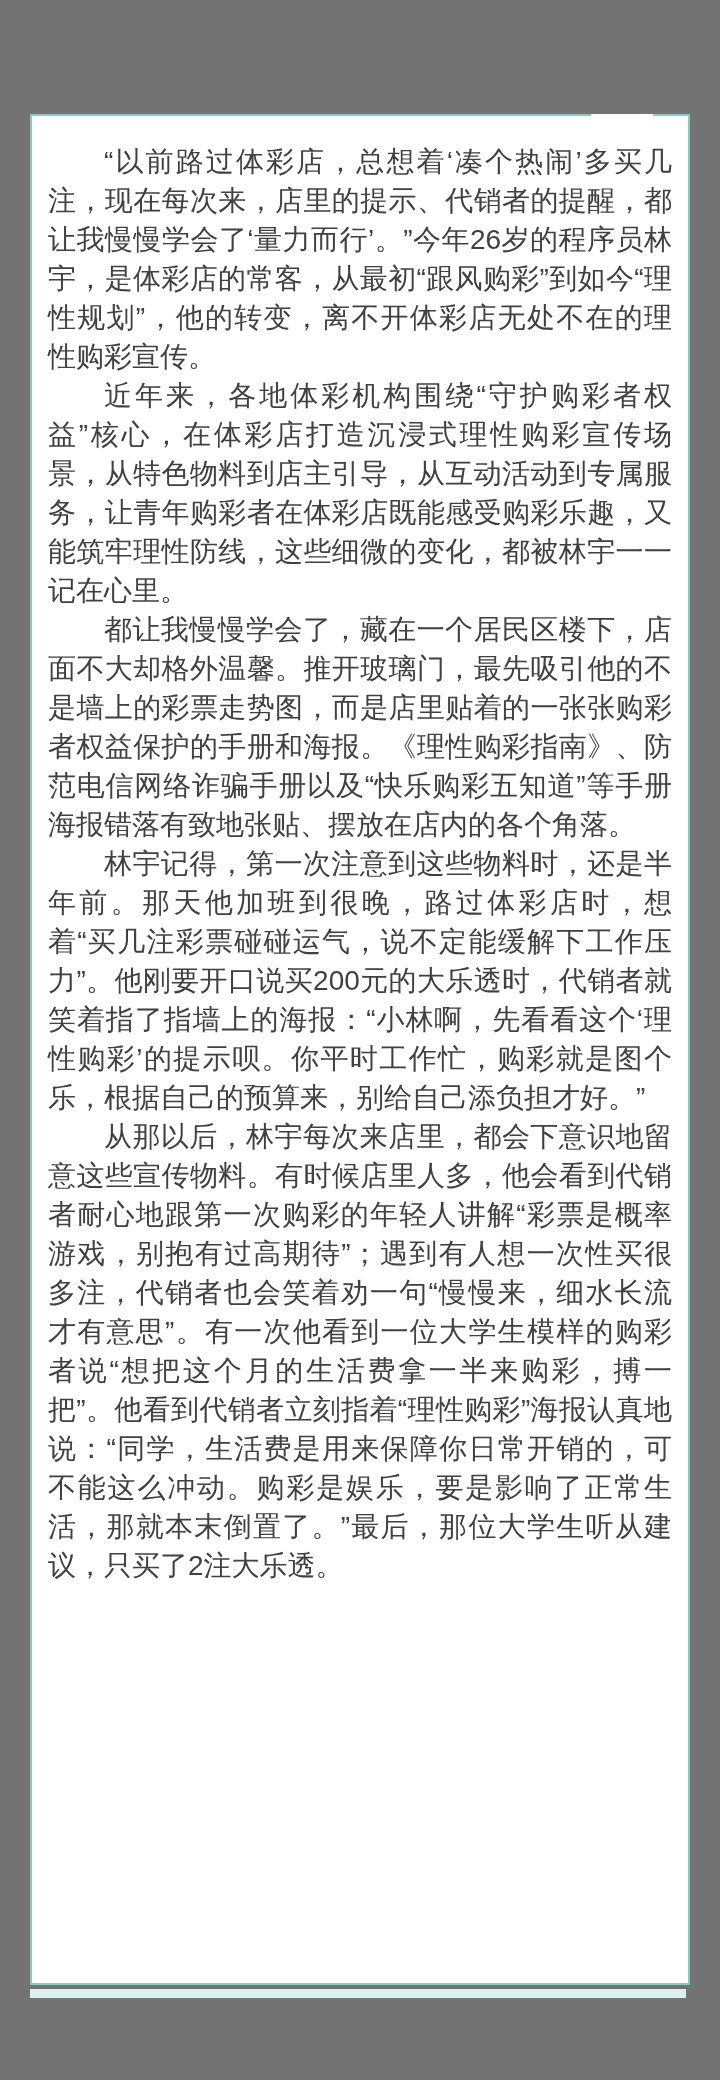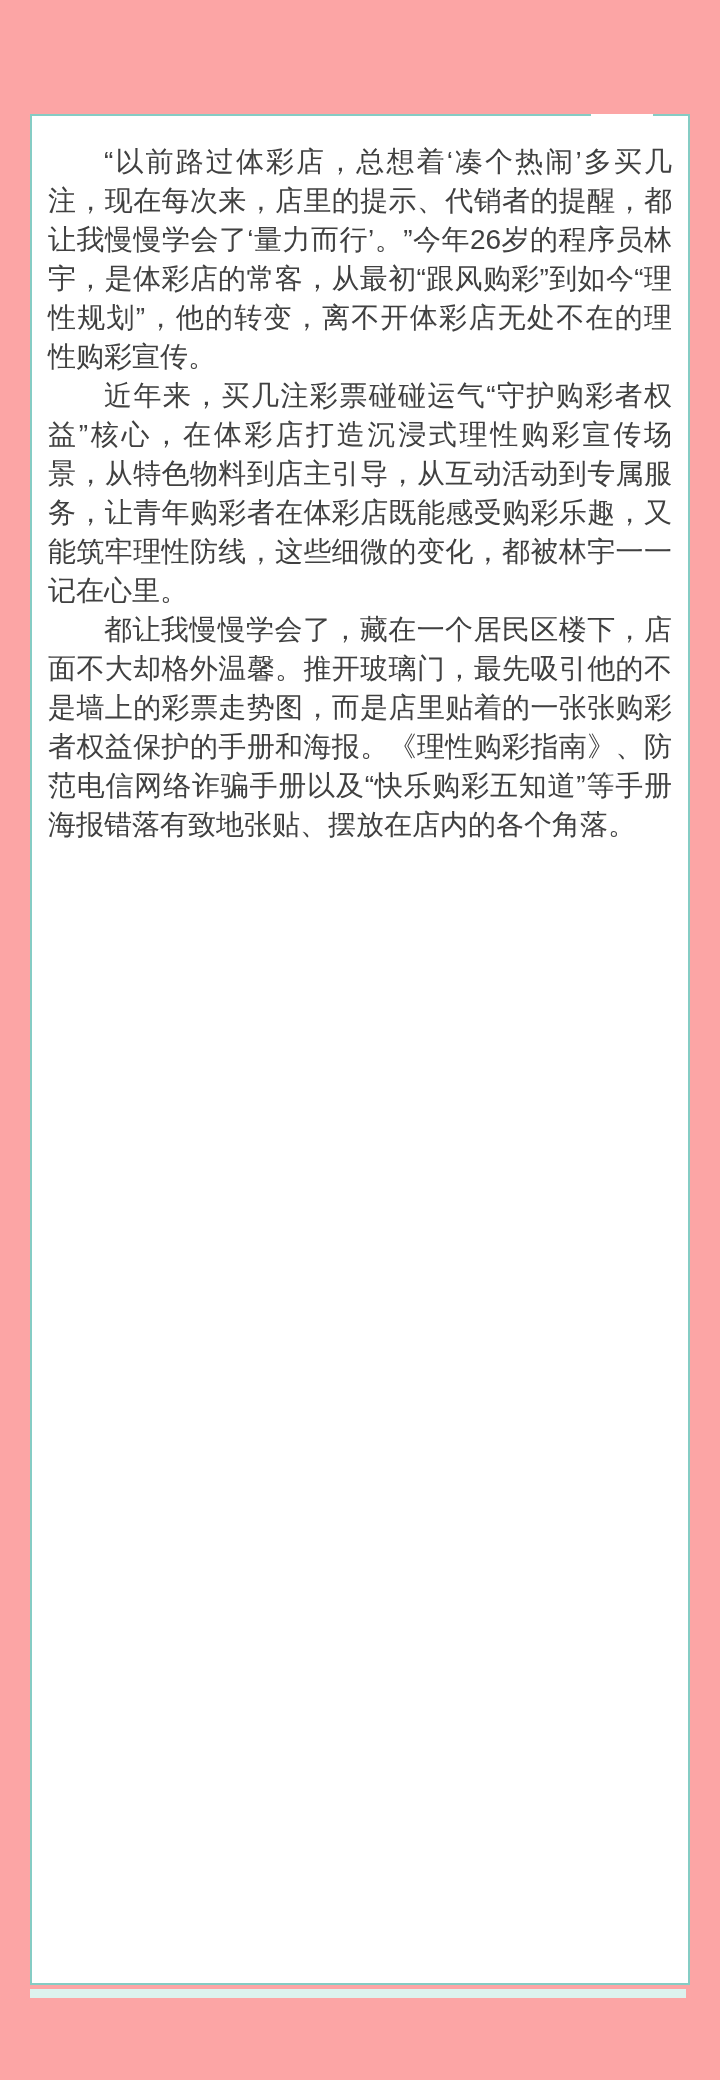--- a/index.html
+++ b/index.html
@@ -4,21 +4,21 @@
 <style>
   html, body {
     margin: 0;
     padding: 0;
     background: #ffffff;
   }
   .page {
     position: relative;
     width: 720px;
     height: 2080px;
-    background: #fca5a5;
+    background: #737373;
     overflow: hidden;
     font-family: "Liberation Sans", "DejaVu Sans", sans-serif;
   }
   .article-card {
     position: absolute;
     left: 30px;
     top: 114px;
     width: 656px;
     height: 1867px;
     background: #ffffff;
@@ -60,20 +60,22 @@
 </style>
 </head>
 <body>
 
 <div class="page">
 
   <div class="article-card">
     <div class="card-top-gap"></div>
     <div class="article-body">
       <p>“以前路过体彩店，总想着‘凑个热闹’多买几注，现在每次来，店里的提示、代销者的提醒，都让我慢慢学会了‘量力而行’。”今年26岁的程序员林宇，是体彩店的常客，从最初“跟风购彩”到如今“理性规划”，他的转变，离不开体彩店无处不在的理性购彩宣传。</p>
-    <p>近年来，买几注彩票碰碰运气“守护购彩者权益”核心，在体彩店打造沉浸式理性购彩宣传场景，从特色物料到店主引导，从互动活动到专属服务，让青年购彩者在体彩店既能感受购彩乐趣，又能筑牢理性防线，这些细微的变化，都被林宇一一记在心里。</p>
+    <p>近年来，各地体彩机构围绕“守护购彩者权益”核心，在体彩店打造沉浸式理性购彩宣传场景，从特色物料到店主引导，从互动活动到专属服务，让青年购彩者在体彩店既能感受购彩乐趣，又能筑牢理性防线，这些细微的变化，都被林宇一一记在心里。</p>
         <p>都让我慢慢学会了，藏在一个居民区楼下，店面不大却格外温馨。推开玻璃门，最先吸引他的不是墙上的彩票走势图，而是店里贴着的一张张购彩者权益保护的手册和海报。《理性购彩指南》、防范电信网络诈骗手册以及“快乐购彩五知道”等手册海报错落有致地张贴、摆放在店内的各个角落。</p>
+        <p>林宇记得，第一次注意到这些物料时，还是半年前。那天他加班到很晚，路过体彩店时，想着“买几注彩票碰碰运气，说不定能缓解下工作压力”。他刚要开口说买200元的大乐透时，代销者就笑着指了指墙上的海报：“小林啊，先看看这个‘理性购彩’的提示呗。你平时工作忙，购彩就是图个乐，根据自己的预算来，别给自己添负担才好。”</p>
+        <p>从那以后，林宇每次来店里，都会下意识地留意这些宣传物料。有时候店里人多，他会看到代销者耐心地跟第一次购彩的年轻人讲解“彩票是概率游戏，别抱有过高期待”；遇到有人想一次性买很多注，代销者也会笑着劝一句“慢慢来，细水长流才有意思”。有一次他看到一位大学生模样的购彩者说“想把这个月的生活费拿一半来购彩，搏一把”。他看到代销者立刻指着“理性购彩”海报认真地说：“同学，生活费是用来保障你日常开销的，可不能这么冲动。购彩是娱乐，要是影响了正常生活，那就本末倒置了。”最后，那位大学生听从建议，只买了2注大乐透。</p>
       </div>
   </div>
 
   <div class="card-shadow-strip"></div>
 
 </div>
 
 </body></html>

